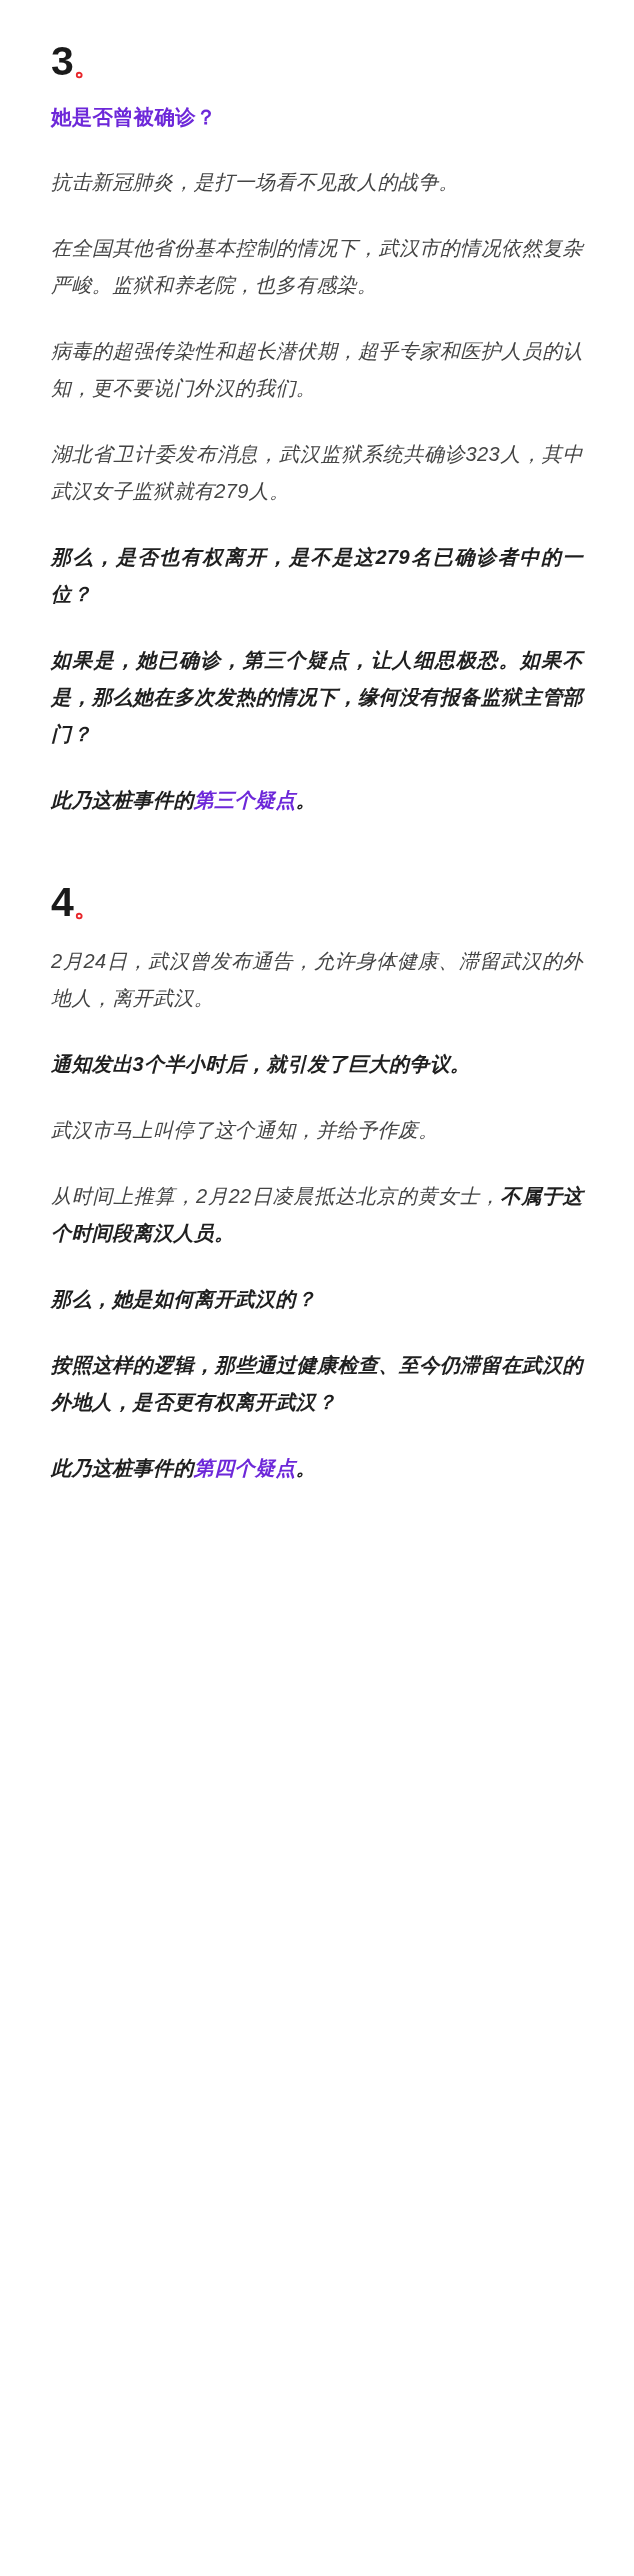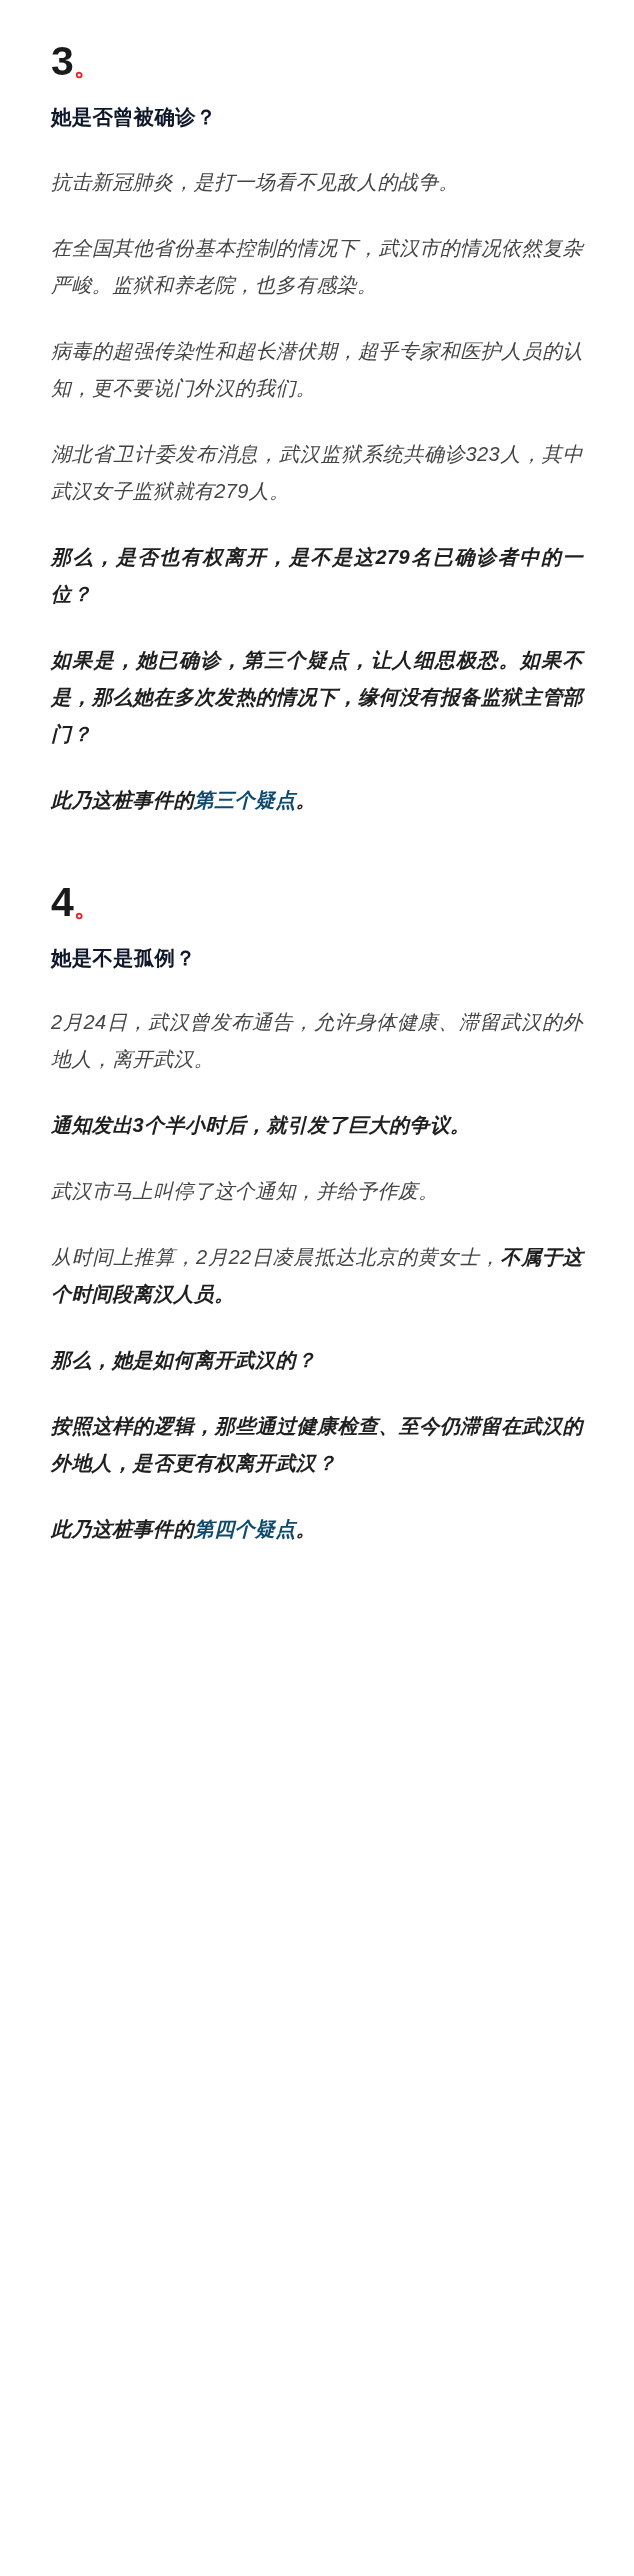--- a/index.html
+++ b/index.html
@@ -36,42 +36,42 @@
   .sec-number .dot {
     color: #e8262b;
     font-size: 26px;
     font-weight: bold;
     vertical-align: baseline;
   }
   .sec-subtitle {
     font-size: 20.4px;
     line-height: 1.55;
     font-weight: bold;
-    color: #0f172a;
+    color: #6d28d9;
     margin: 0 0 30px 0;
     letter-spacing: 0.3px;
   }
   p.para {
     font-size: 20px;
     line-height: 1.85;
     color: #444444;
     margin: 0 0 29px 0;
     letter-spacing: 0.4px;
     text-align: justify;
     font-style: italic;
   }
   p.para.bold {
     font-weight: bold;
     color: #1f1f1f;
   }
   p.para.last {
     margin-bottom: 0;
   }
   .hl {
-    color: #0c4a6e;
+    color: #6d28d9;
     font-weight: bold;
   }
   .inline-bold {
     font-weight: bold;
     color: #1f1f1f;
   }
 </style>
 </head>
 <body>
 
@@ -86,21 +86,20 @@
     <p class="para">病毒的超强传染性和超长潜伏期，超乎专家和医护人员的认知，更不要说门外汉的我们。</p>
     <p class="para">湖北省卫计委发布消息，武汉监狱系统共确诊323人，其中武汉女子监狱就有279人。</p>
     <p class="para bold">那么，是否也有权离开，是不是这279名已确诊者中的一位？</p>
     <p class="para bold">如果是，她已确诊，第三个疑点，让人细思极恐。如果不是，那么她在多次发热的情况下，缘何没有报备监狱主管部门？</p>
 
     <p class="para bold last"><span>此乃这桩事件的</span><span class="hl">第三个疑点</span><span>。</span></p>
   </div>
 
   <div class="section">
     <div class="sec-number"><span>4</span><span class="dot">。</span></div>
-    <div class="sec-subtitle">她是不是孤例？</div>
 
     <p class="para">2月24日，武汉曾发布通告，允许身体健康、滞留武汉的外地人，离开武汉。</p>
     <p class="para bold">通知发出3个半小时后，就引发了巨大的争议。</p>
     <p class="para">武汉市马上叫停了这个通知，并给予作废。</p>
 
     <p class="para"><span>从时间上推算，2月22日凌晨抵达北京的黄女士，</span><span class="inline-bold">不属于这个时间段离汉人员。</span></p>
 
     <p class="para bold">那么，她是如何离开武汉的？</p>
     <p class="para bold">按照这样的逻辑，那些通过健康检查、至今仍滞留在武汉的外地人，是否更有权离开武汉？</p>
 

